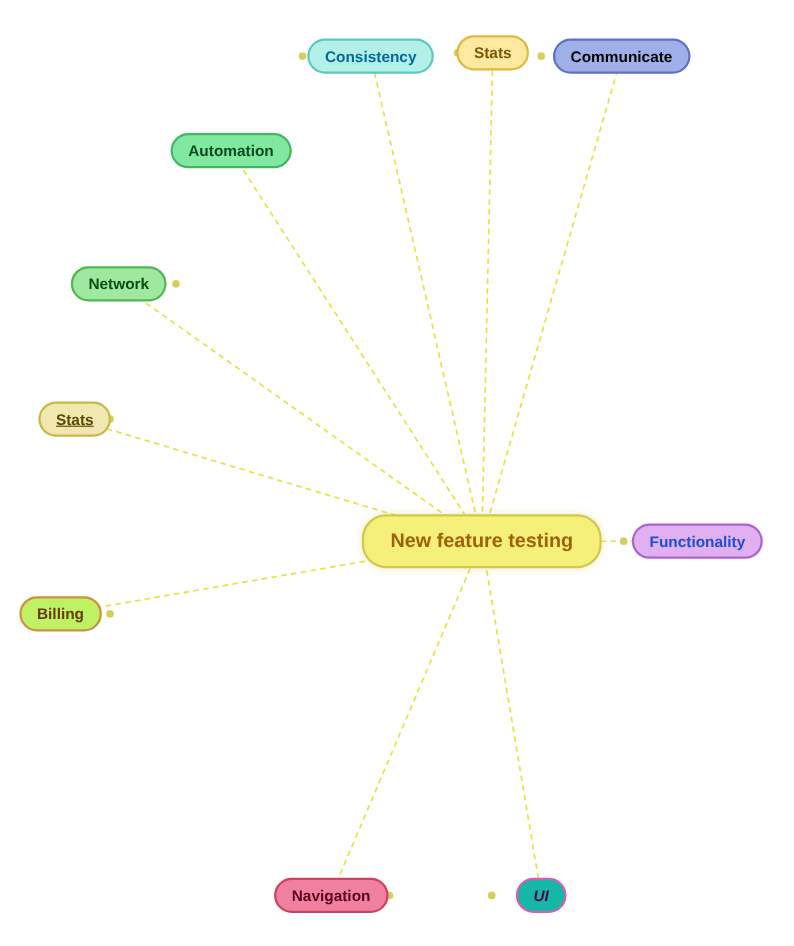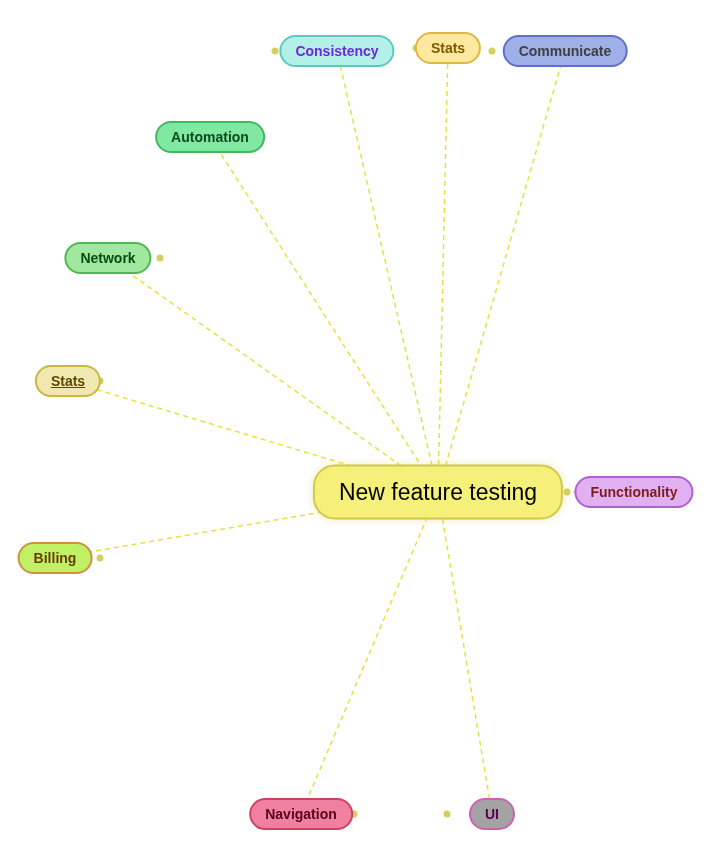--- a/index.html
+++ b/index.html
@@ -30,78 +30,79 @@
       font-size: 14px;
       font-weight: 600;
       white-space: nowrap;
       transform: translate(-50%, -50%);
       cursor: pointer;
       border: 2px solid transparent;
     }
     .node-center {
       background: #f5f07a;
       border: 2.5px solid #d4c84a;
-      font-size: 23px;
-      font-weight: 400;
+      font-size: 18px;
+      font-weight: 700;
       padding: 12px 24px;
       border-radius: 22px;
-      color: #000000;
+      color: #a16207;
       box-shadow: 0 0 8px rgba(200,190,50,0.3);
     }
     .node-consistency {
       background: #b2f0e8;
       border: 2px solid #5ec8c0;
-      color: #6d28d9;
+      color: #0369a1;
     }
     .node-other {
       background: #ffe8a0;
       border: 2px solid #e0b840;
       color: #7a5a00;
     }
     .node-communicate {
       background: #9fb0e8;
       border: 2px solid #6070c8;
-      color: #404040;
+      color: #000000;
     }
     .node-automation {
       background: #80e8a0;
       border: 2px solid #40b860;
       color: #0a4a20;
     }
     .node-network {
       background: #a0e8a0;
       border: 2px solid #50b850;
       color: #0a4a10;
     }
     .node-stats {
       background: #f0e8b0;
       border: 2px solid #c8b840;
       color: #5a4a00;
       text-decoration: underline;
     }
     .node-functionality {
       background: #e0b0f0;
       border: 2px solid #b060d0;
-      color: #7f1d1d;
+      color: #1d4ed8;
     }
     .node-billing {
       background: #bef264;
       border: 2px solid #d09040;
       color: #6a3a00;
     }
     .node-navigation {
       background: #f080a0;
       border: 2px solid #d04060;
       color: #5a0020;
       text-align: right;
     }
     .node-ui {
-      background: #a3a3a3;
+      background: #14b8a6;
       border: 2px solid #d060b0;
       color: #5a0050;
+      font-style: italic;
     }
     .dot-connector {
       width: 7px;
       height: 7px;
       border-radius: 50%;
       background: #d4d060;
       position: absolute;
       transform: translate(-50%, -50%);
     }
   </style>

